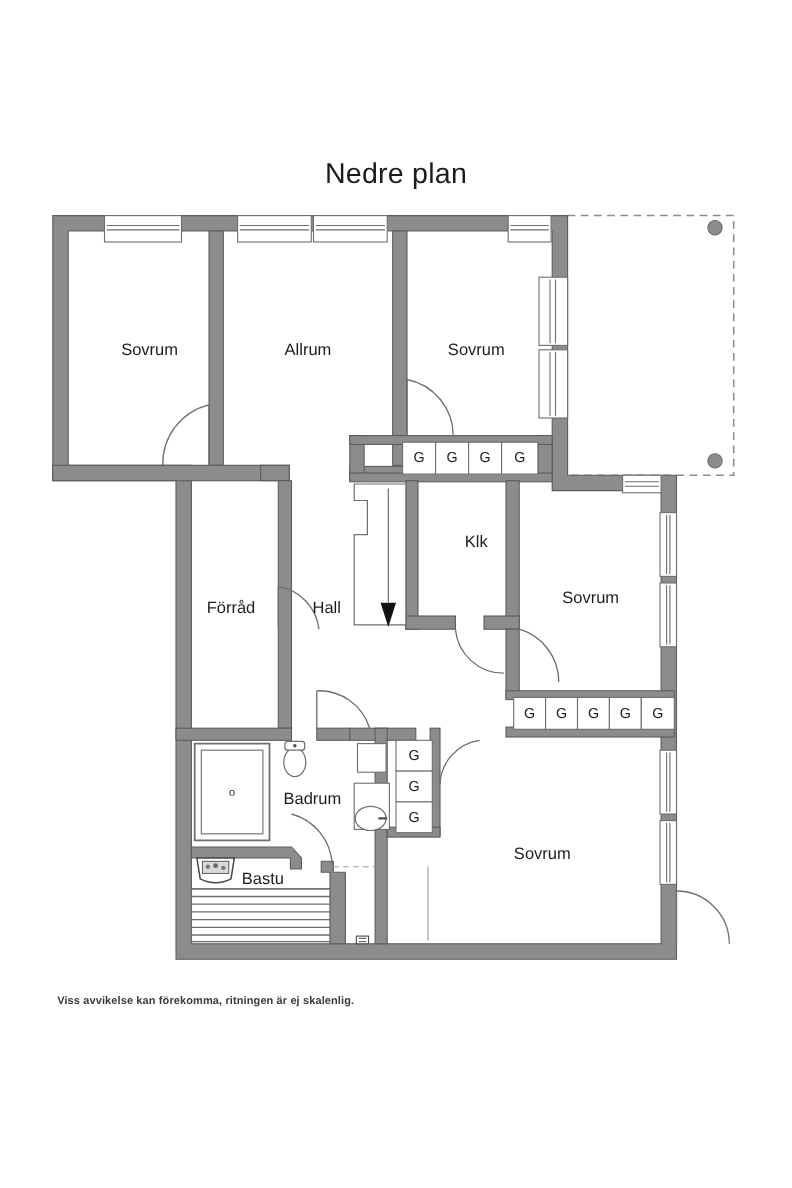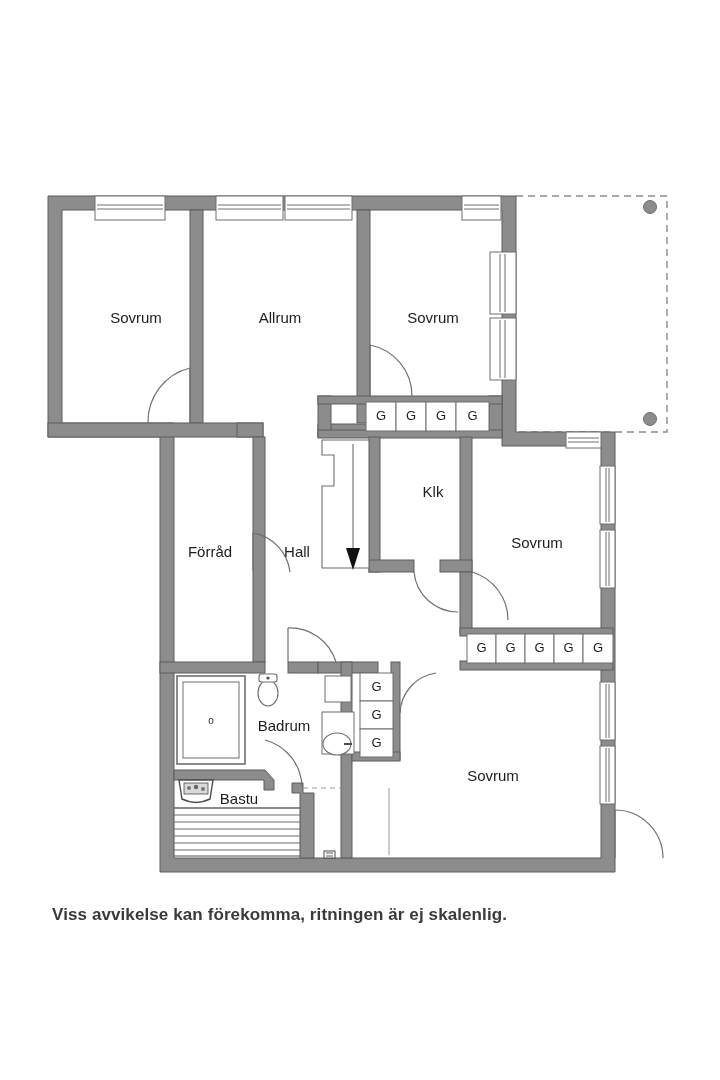--- a/index.html
+++ b/index.html
@@ -29,21 +29,21 @@
     text-align: center;
     font-size: 26px;
     font-weight: 400;
     letter-spacing: 0.2px;
     color: #1c1c1c;
   }
   .plan-footnote {
     position: absolute;
     left: 52px;
     top: 905px;
-    font-size: 17px;
+    font-size: 10px;
     font-weight: 600;
     color: #3a3a3a;
     letter-spacing: 0.1px;
   }
   svg#floorplan {
     position: absolute;
     left: 0;
     top: 0;
     width: 720px;
     height: 1080px;
@@ -69,20 +69,21 @@
     fill: #2a2a2a;
     text-anchor: middle;
     dominant-baseline: middle;
   }
 </style>
 </head>
 <body>
 
 <div id="plan-root">
 
+  <div class="plan-title">Nedre plan</div>
 
   <svg id="floorplan" viewBox="0 0 720 1080">
 
     <defs>
 
       <g id="win-h">
         <rect x="0" y="0" width="100" height="22" fill="#ffffff" stroke="#6e6e6e" stroke-width="1"></rect>
         <line x1="0" y1="7" x2="100" y2="7" stroke="#6e6e6e" stroke-width="1"></line>
         <line x1="0" y1="13" x2="100" y2="13" stroke="#6e6e6e" stroke-width="1"></line>
       </g>

